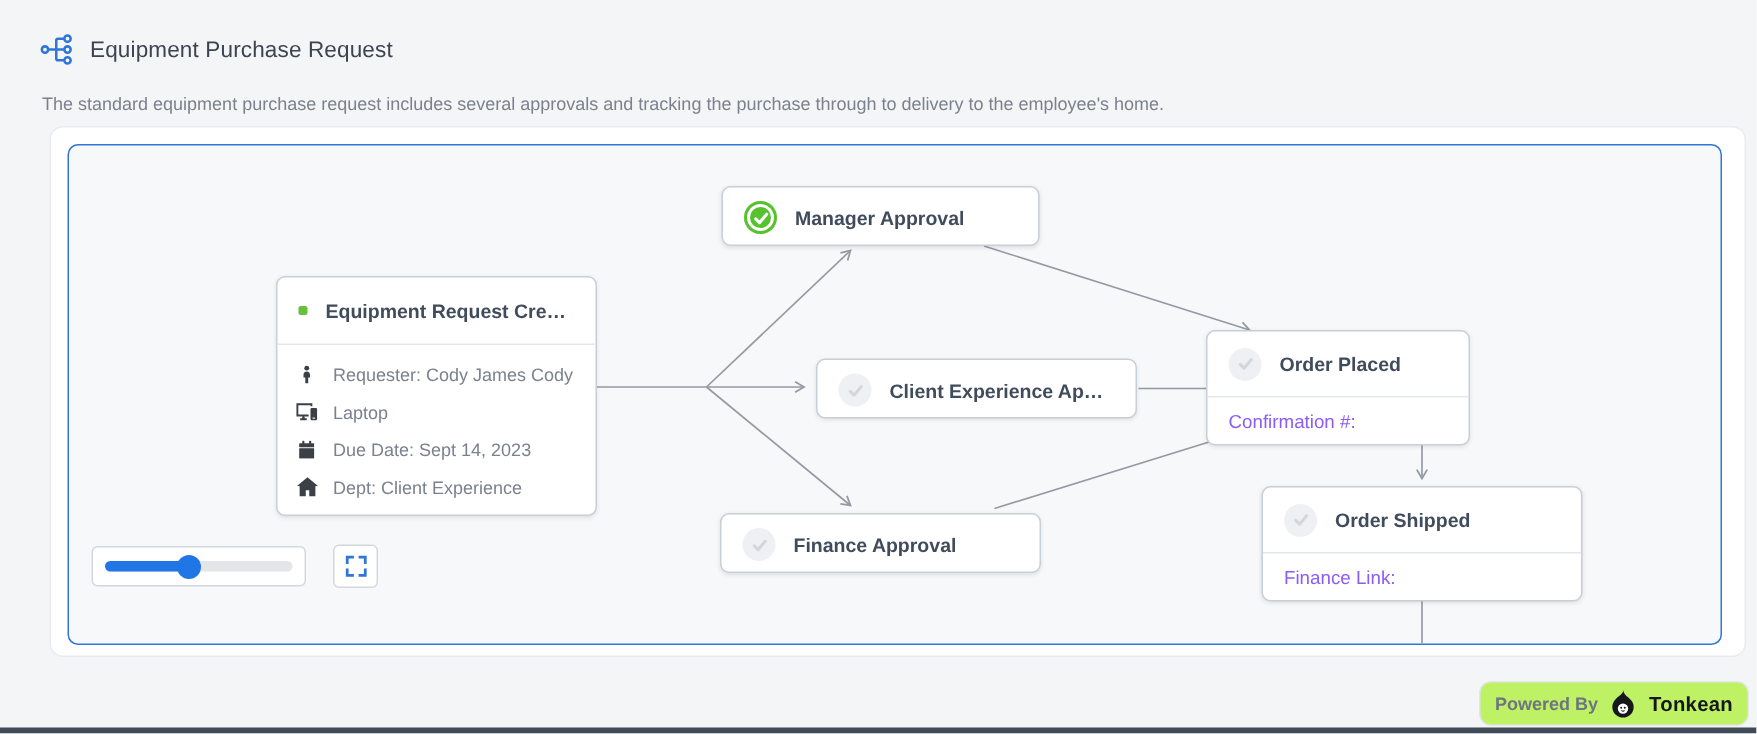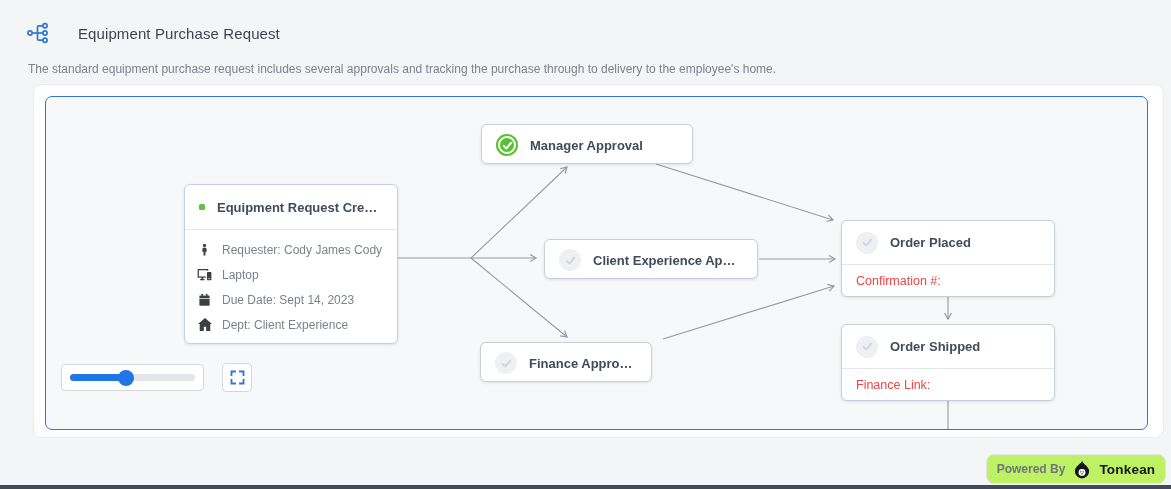--- a/index.html
+++ b/index.html
@@ -6,21 +6,21 @@
   html,body { width:1171px; height:489px; }
   body {
     font-family: "Liberation Sans", sans-serif;
     background:#f4f5f7;
     position:relative;
     overflow:hidden;
   }
   .stage { position:absolute; inset:0; }
 
   
-  .hdr { position:absolute; left:26px; top:21px; display:flex; align-items:center; gap:28px; }
+  .hdr { position:absolute; left:26px; top:21px; display:flex; align-items:center; gap:10px; }
   .hdr-title { font-size:15px; font-weight:500; color:#3d4451; letter-spacing:.1px; }
   .hdr-sub { position:absolute; left:28px; top:62px; font-size:12px; color:#7b828d; }
 
   
   .card {
     position:absolute; left:33px; top:84px; width:1131px; height:354px;
     background:#ffffff; border:1px solid #e9ebef; border-radius:9px;
   }
   
   .panel {
@@ -43,21 +43,21 @@
   .check {
     width:22px; height:22px; border-radius:50%; flex:0 0 22px;
     display:flex; align-items:center; justify-content:center;
   }
   .check.pending { background:#eef0f3; }
   .check.pending svg { stroke:#d3d7dd; }
   .check.approved { background:#56c22d; box-shadow:inset 0 0 0 2px #56c22d, inset 0 0 0 4px #ffffff; }
   .check.approved svg { stroke:#ffffff; }
 
   .divider { border-top:1px solid #e4e7ea; }
-  .field-row { padding:9px 26px 0 14px; font-size:12.5px; color:#ef4444; }
+  .field-row { padding:9px 26px 0 14px; font-size:12.5px; color:#8b5cf6; }
 
   
   .green-sq { width:6px; height:6px; border-radius:1.5px; background:#67bf3e; flex:0 0 6px; }
   .details { padding:7px 12px 6px 12px; }
   .d-row { display:flex; align-items:center; gap:10px; height:25px; color:#7b828d; font-size:12px; white-space:nowrap; overflow:hidden; }
   .d-ic { width:15px; flex:0 0 15px; display:flex; justify-content:center; color:#3b3f46; }
 
   
   .slider-box {
     position:absolute; left:15px; top:267px; width:143px; height:27px;
@@ -84,22 +84,22 @@
   }
   .pill-powered { font-size:12px; font-weight:700; color:#6d7580; }
   .pill-brand { font-size:13.5px; font-weight:700; color:#15171b; letter-spacing:.2px; }
 
   .bottom-strip { position:absolute; left:0; bottom:0; width:100%; height:4px; background:#414b58; }
 
   
   .n-start   { left:138px; top:87px;  width:214px; }
   .n-manager { left:435px; top:27px;  width:212px; height:40px; }
   .n-client  { left:498px; top:142px; width:214px; height:40px; }
-  .n-finance { left:434px; top:245px; width:172px; height:40px; }
-  .n-placed  { left:795px; top:123px; width:214px; }
+  .n-finance { left:434px; top:245px; width:214px; height:40px; }
+  .n-placed  { left:758px; top:123px; width:176px; }
   .n-shipped { left:795px; top:227px; width:214px; }
   .h40 { height:40px; }
   .h43 { height:43px; }
   .h44 { height:44px; }
   .two-part { padding-bottom:8px; }
 </style>
 </head>
 <body>
 
 <div class="stage">

